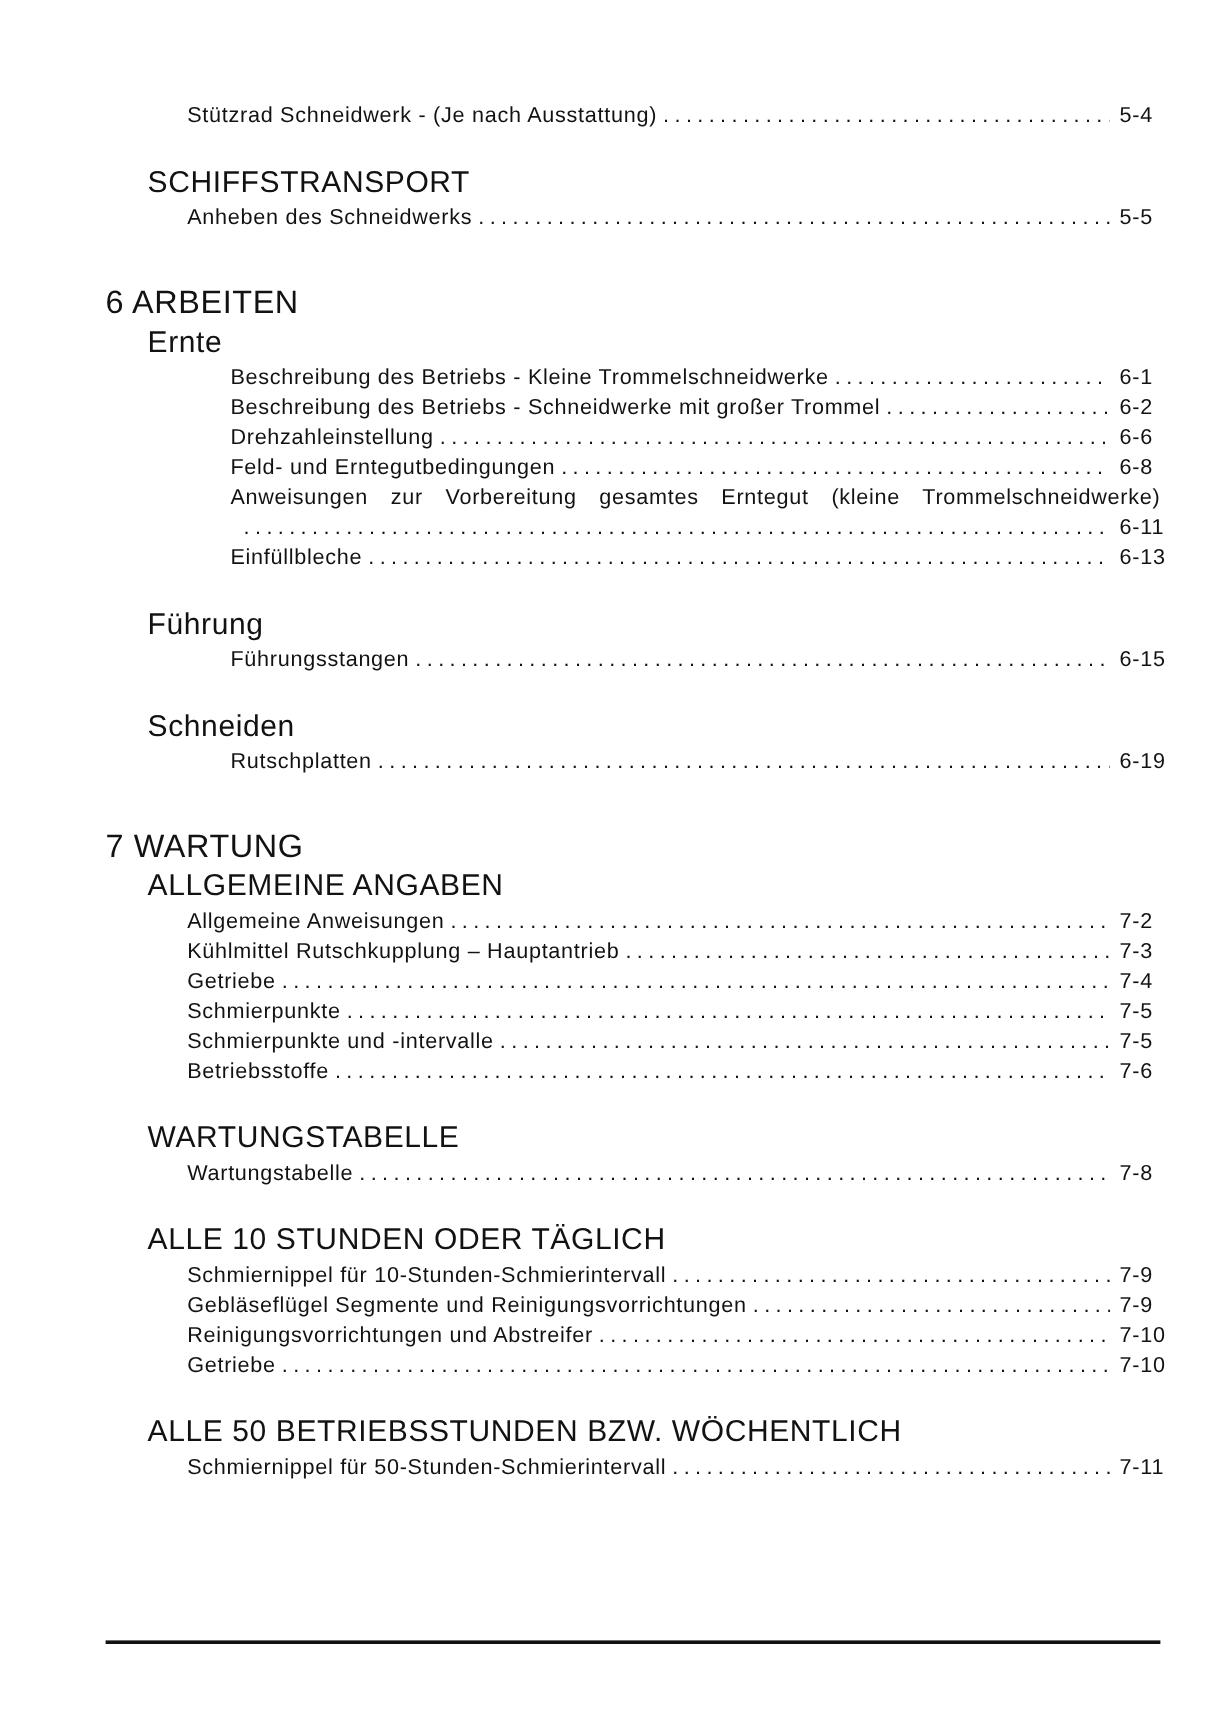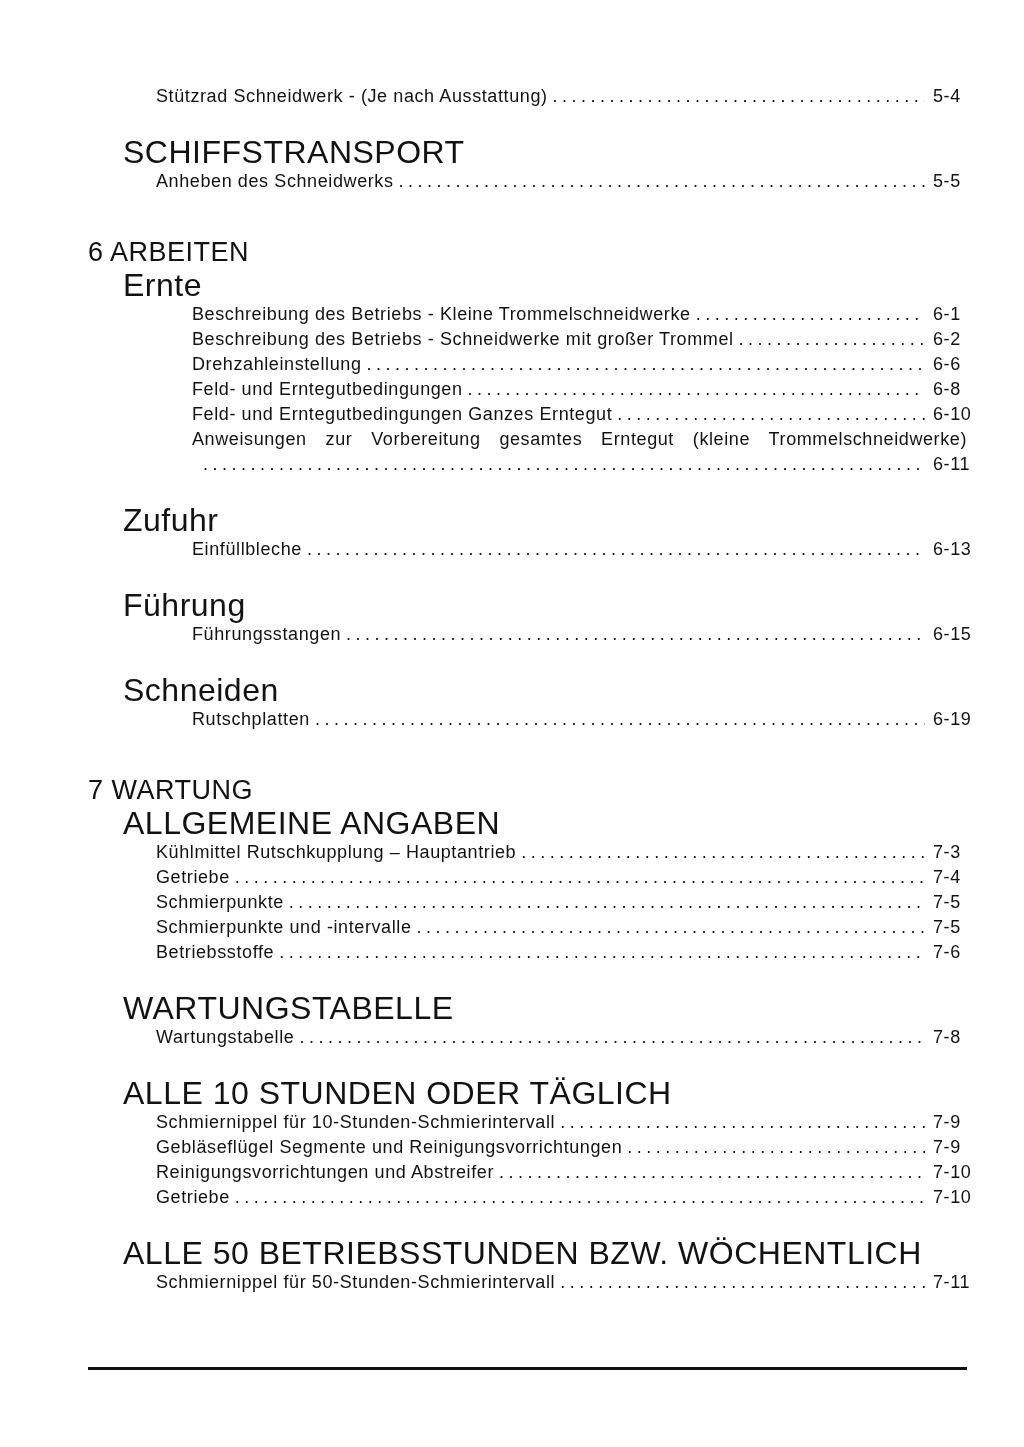--- a/index.html
+++ b/index.html
@@ -30,21 +30,21 @@
     white-space:nowrap;
     letter-spacing:0.5px;
     font-weight:400;
   }
   .chapter{
     font-size:27px;
     line-height:32px;
     margin:42px 0 2px 0;
   }
   .section{
-    font-size:32px;
+    font-size:25px;
     line-height:30px;
     margin:28px 0 2px 0;
     padding-left:35px;
   }
   .chapter + .section{margin-top:2px;}
   .toc > :first-child{margin-top:0;}
   
   .entry{
     display:flex;
     align-items:baseline;
@@ -125,52 +125,51 @@
       <div class="entry lvl2">
         <span class="title">Drehzahleinstellung</span>
         <span class="leader"></span>
         <span class="page">6-6</span>
       </div>
       <div class="entry lvl2">
         <span class="title">Feld- und Erntegutbedingungen</span>
         <span class="leader"></span>
         <span class="page">6-8</span>
       </div>
-      <div class="entry lvl2">
-        <span class="title">Feld- und Erntegutbedingungen Ganzes Erntegut</span>
-        <span class="leader"></span>
-        <span class="page">6-10</span>
-      </div>
       <div class="entry lvl2 wrap">
         <div class="wrap-line1 title">Anweisungen zur Vorbereitung gesamtes Erntegut (kleine Trommelschneidwerke)</div>
         <div class="wrap-line2">
           <span class="leader"></span>
           <span class="page">6-11</span>
         </div>
       </div>
-      <div class="heading section">Zufuhr</div>
       <div class="entry lvl2">
         <span class="title">Einfüllbleche</span>
         <span class="leader"></span>
         <span class="page">6-13</span>
       </div>
       <div class="heading section">Führung</div>
       <div class="entry lvl2">
         <span class="title">Führungsstangen</span>
         <span class="leader"></span>
         <span class="page">6-15</span>
       </div>
       <div class="heading section">Schneiden</div>
       <div class="entry lvl2">
         <span class="title">Rutschplatten</span>
         <span class="leader"></span>
         <span class="page">6-19</span>
       </div>
       <div class="heading chapter">7 WARTUNG</div>
       <div class="heading section">ALLGEMEINE ANGABEN</div>
+      <div class="entry lvl1">
+        <span class="title">Allgemeine Anweisungen</span>
+        <span class="leader"></span>
+        <span class="page">7-2</span>
+      </div>
       <div class="entry lvl1">
         <span class="title">Kühlmittel Rutschkupplung – Hauptantrieb</span>
         <span class="leader"></span>
         <span class="page">7-3</span>
       </div>
       <div class="entry lvl1">
         <span class="title">Getriebe</span>
         <span class="leader"></span>
         <span class="page">7-4</span>
       </div>

